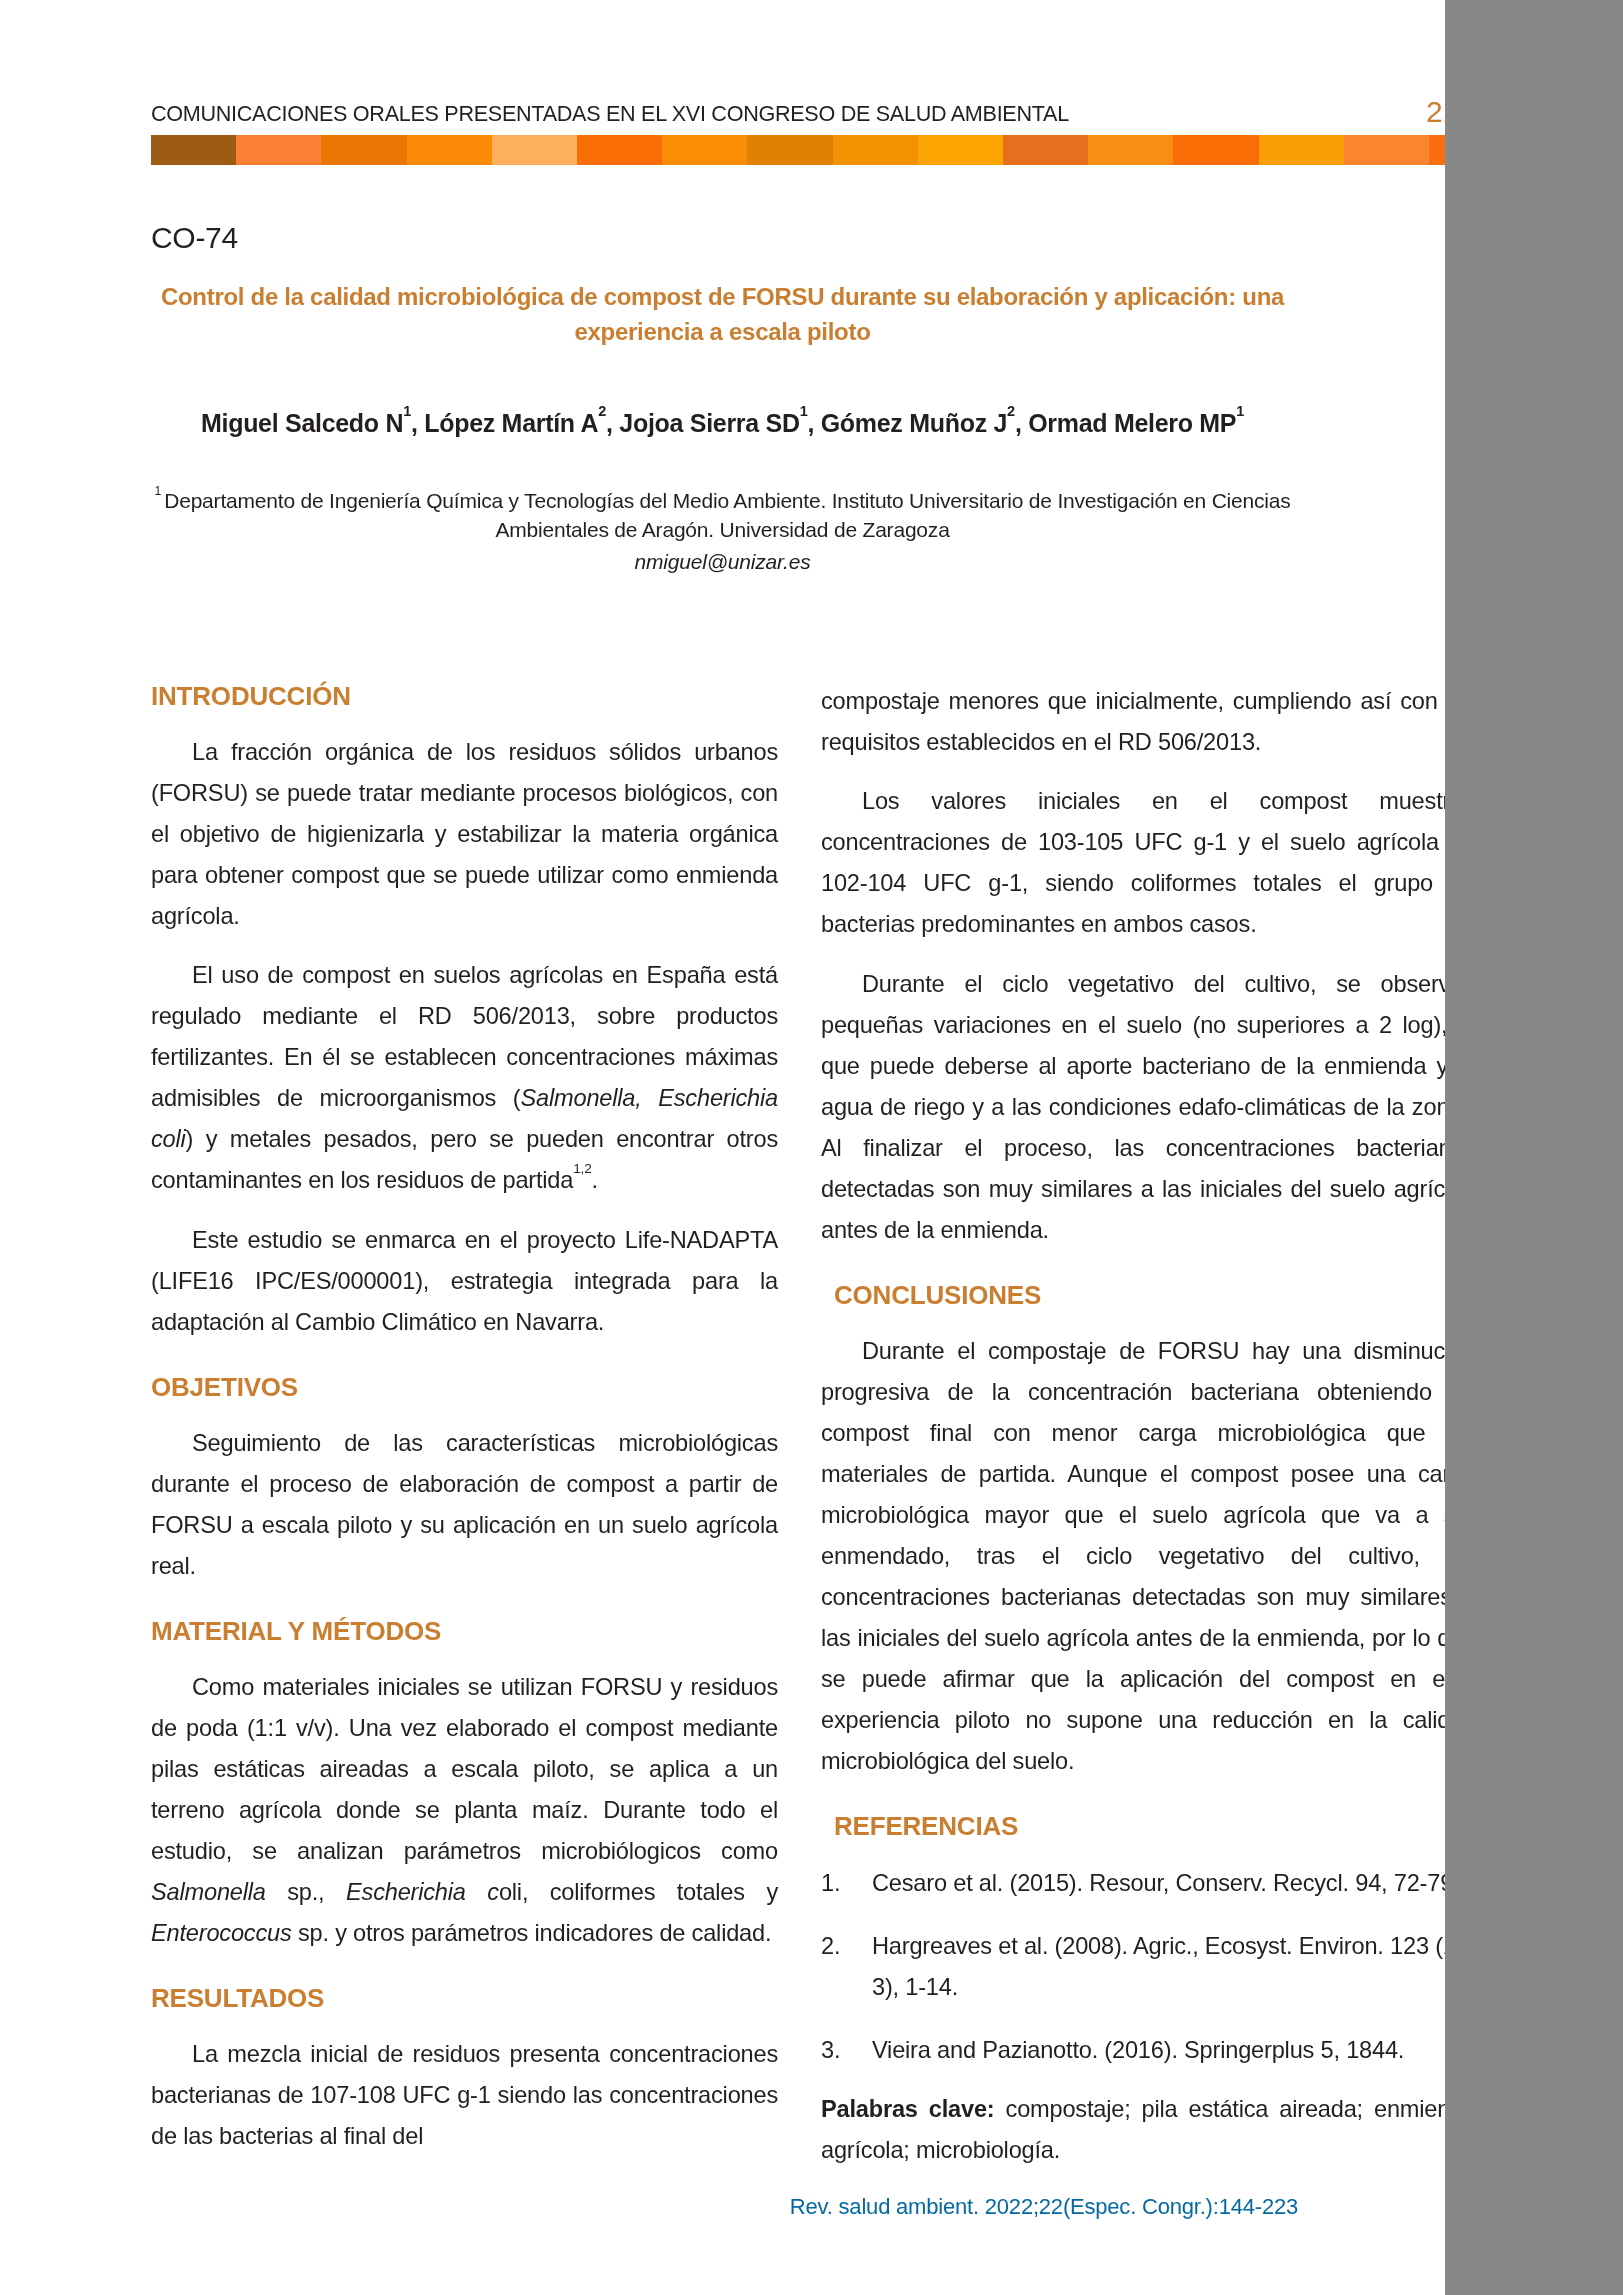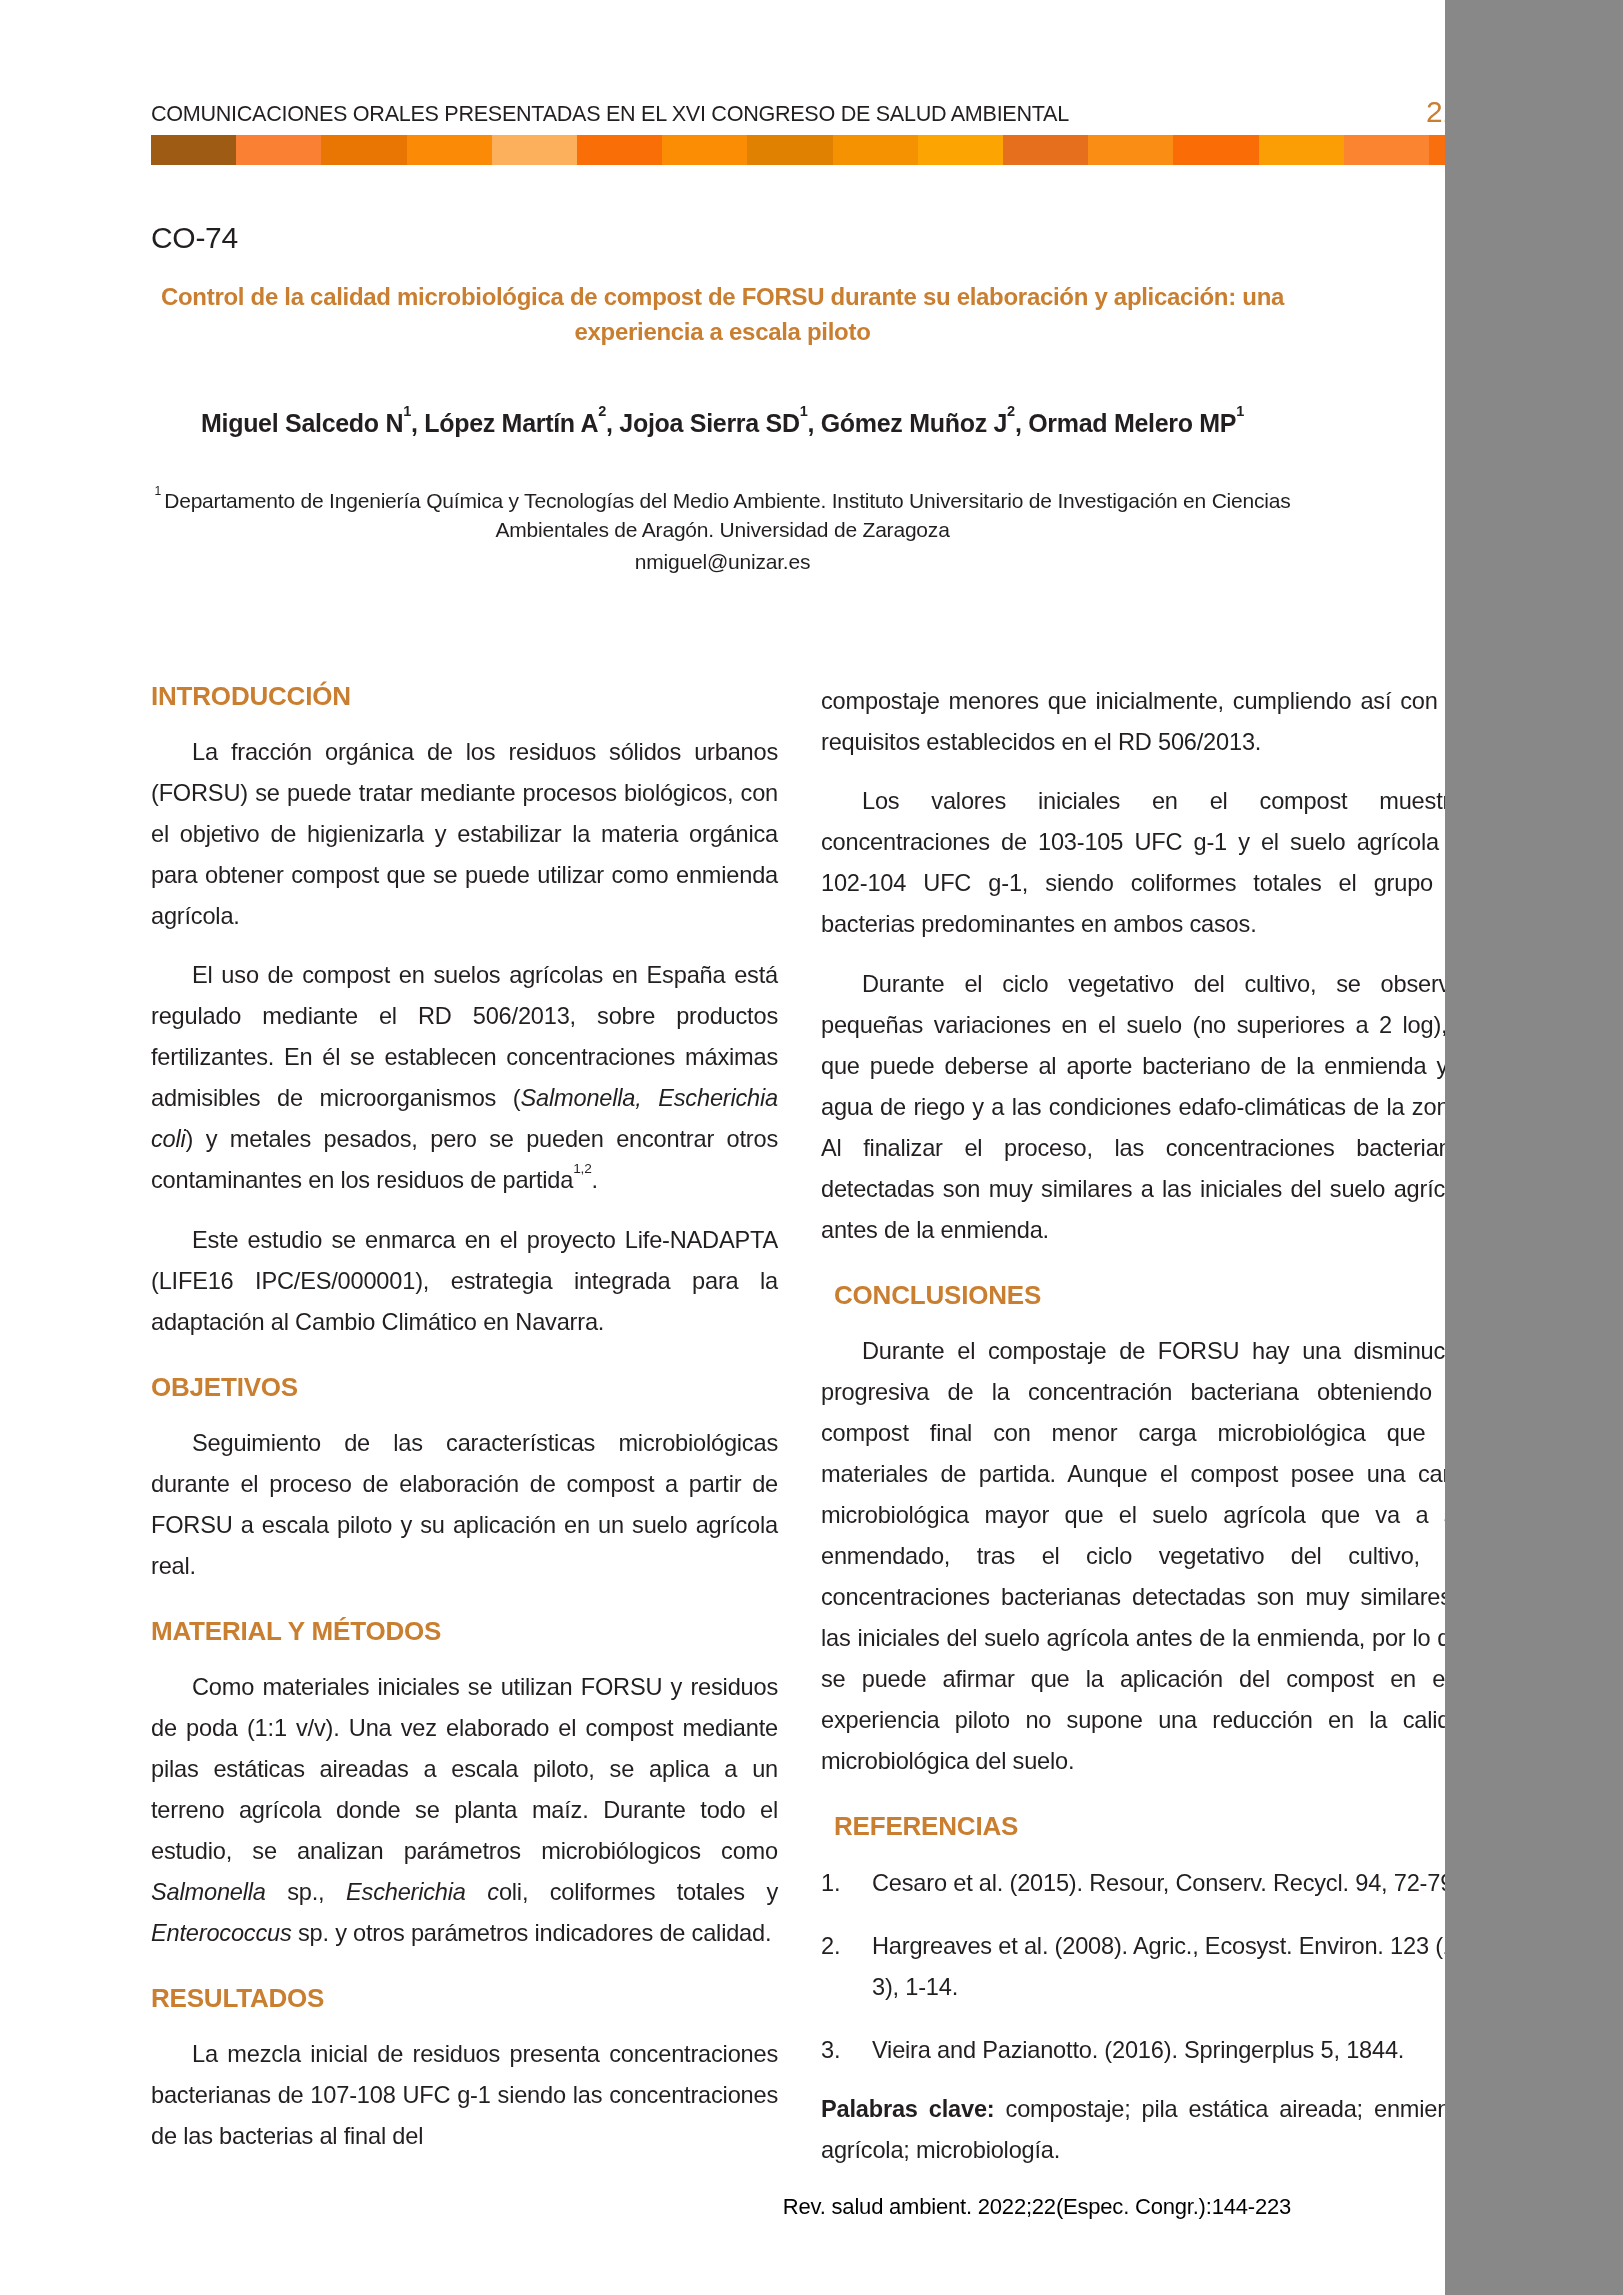--- a/index.html
+++ b/index.html
@@ -43,21 +43,21 @@
   .authors{
     position:absolute;left:50%;transform:translateX(-50%);top:409px;
     width:1325px;text-align:center;
     font-size:25px;font-weight:bold;letter-spacing:-0.3px;
   }
   .affiliations{
     position:absolute;left:50%;transform:translateX(-50%);top:486px;
     width:1165px;text-align:center;
     font-size:21px;line-height:29px;letter-spacing:-0.2px;
   }
-  .affiliations .email{margin-top:2.6px;}
+  .affiliations .email{font-style:italic;margin-top:2.6px;}
   sup{font-size:58%;line-height:0;position:relative;top:-0.45em;}
   
   .columns{
     position:absolute;left:151px;top:681px;width:1325px;
     display:flex;gap:43px;
   }
   .col{font-size:23.6px;line-height:41px;letter-spacing:-0.2px;}
   .col.left{width:627px;}
   .col.right{width:655px;}
   h2{
@@ -76,22 +76,22 @@
   .ref{
     display:flex;margin-top:22px;text-align:left;
   }
   .ref .num{flex:0 0 51px;}
   .ref .txt{flex:1;}
   .refs{margin-top:0;}
   .keywords{margin-top:63px;}
   .keywords b{font-weight:bold;}
   
   .footer{
-    position:absolute;right:154px;top:2194px;
-    font-size:22px;letter-spacing:-0.2px;color:#000000;
+    position:absolute;right:147px;top:2194px;
+    font-size:22px;letter-spacing:-0.2px;color:#0369a1;
   }
   i{font-style:italic;}
 </style>
 </head>
 <body>
 
 <div class="page">
 
   <div class="running-head">
     <span class="running-title">COMUNICACIONES ORALES PRESENTADAS EN EL XVI CONGRESO DE SALUD AMBIENTAL</span>

